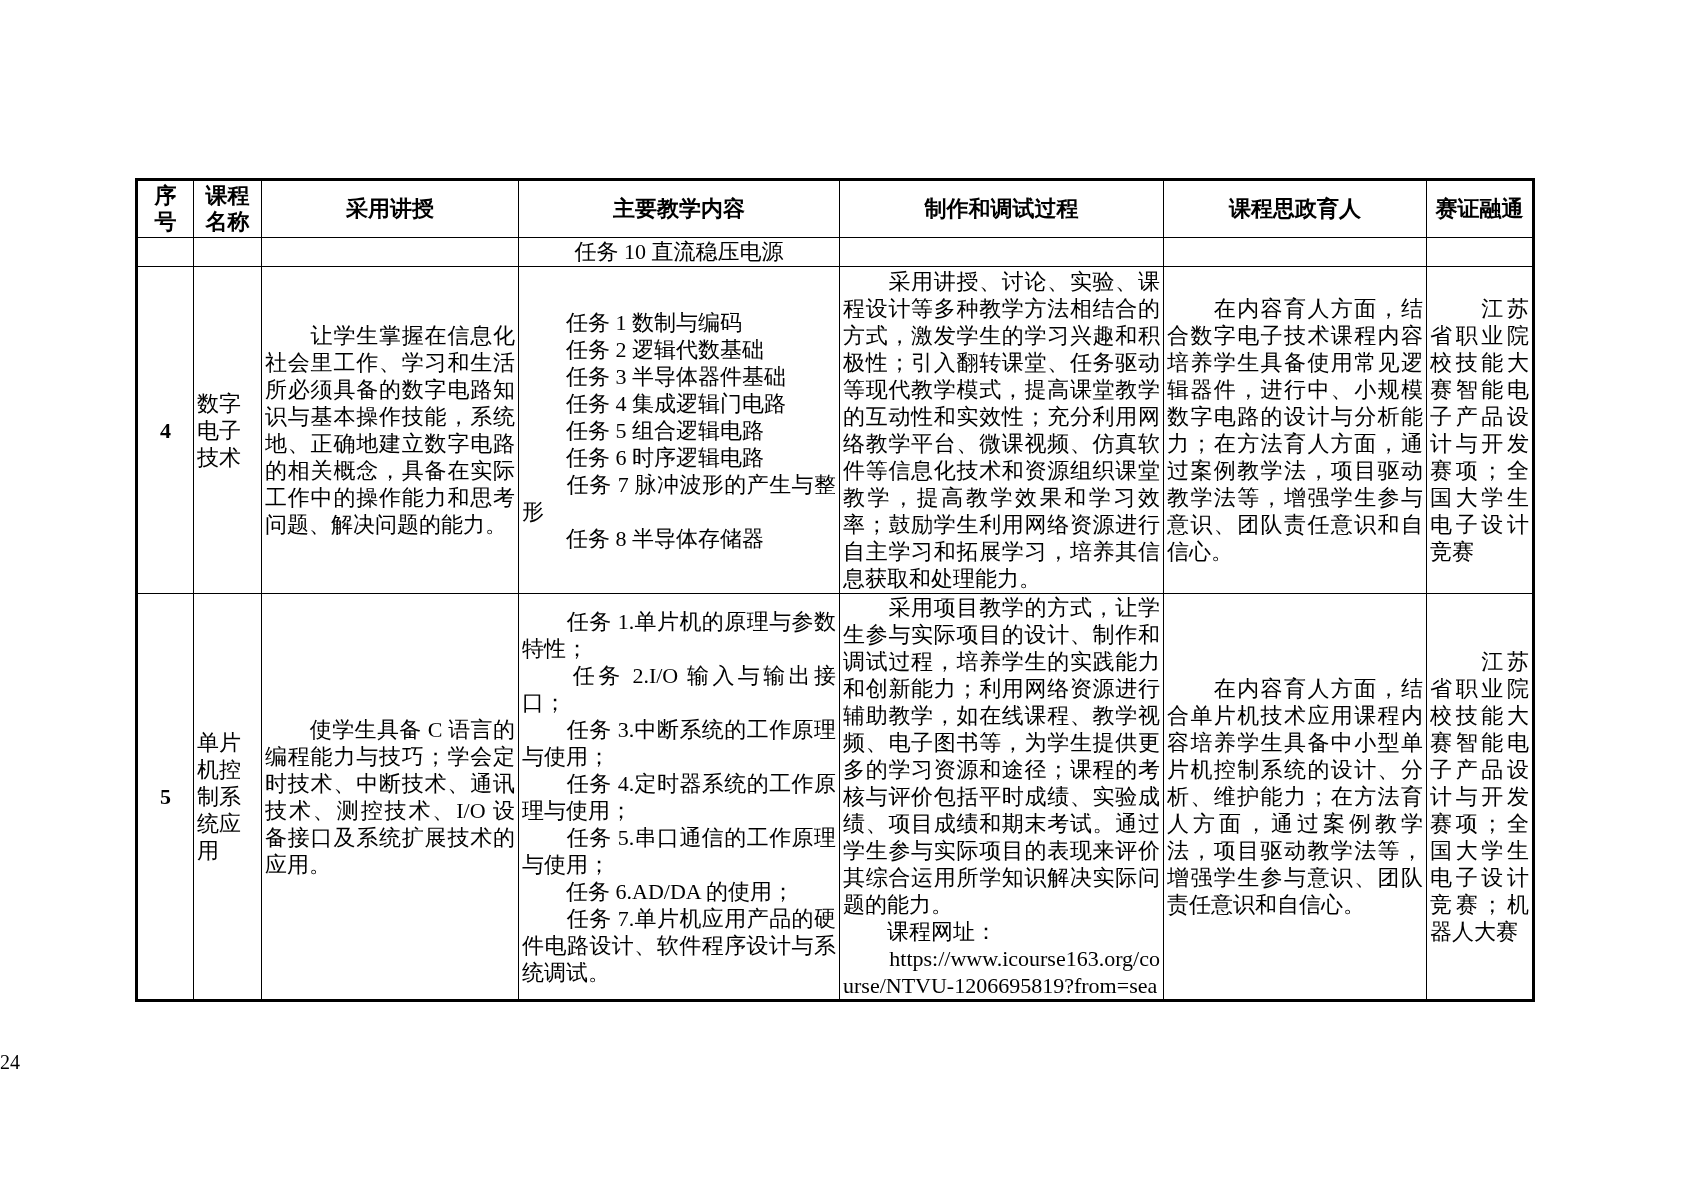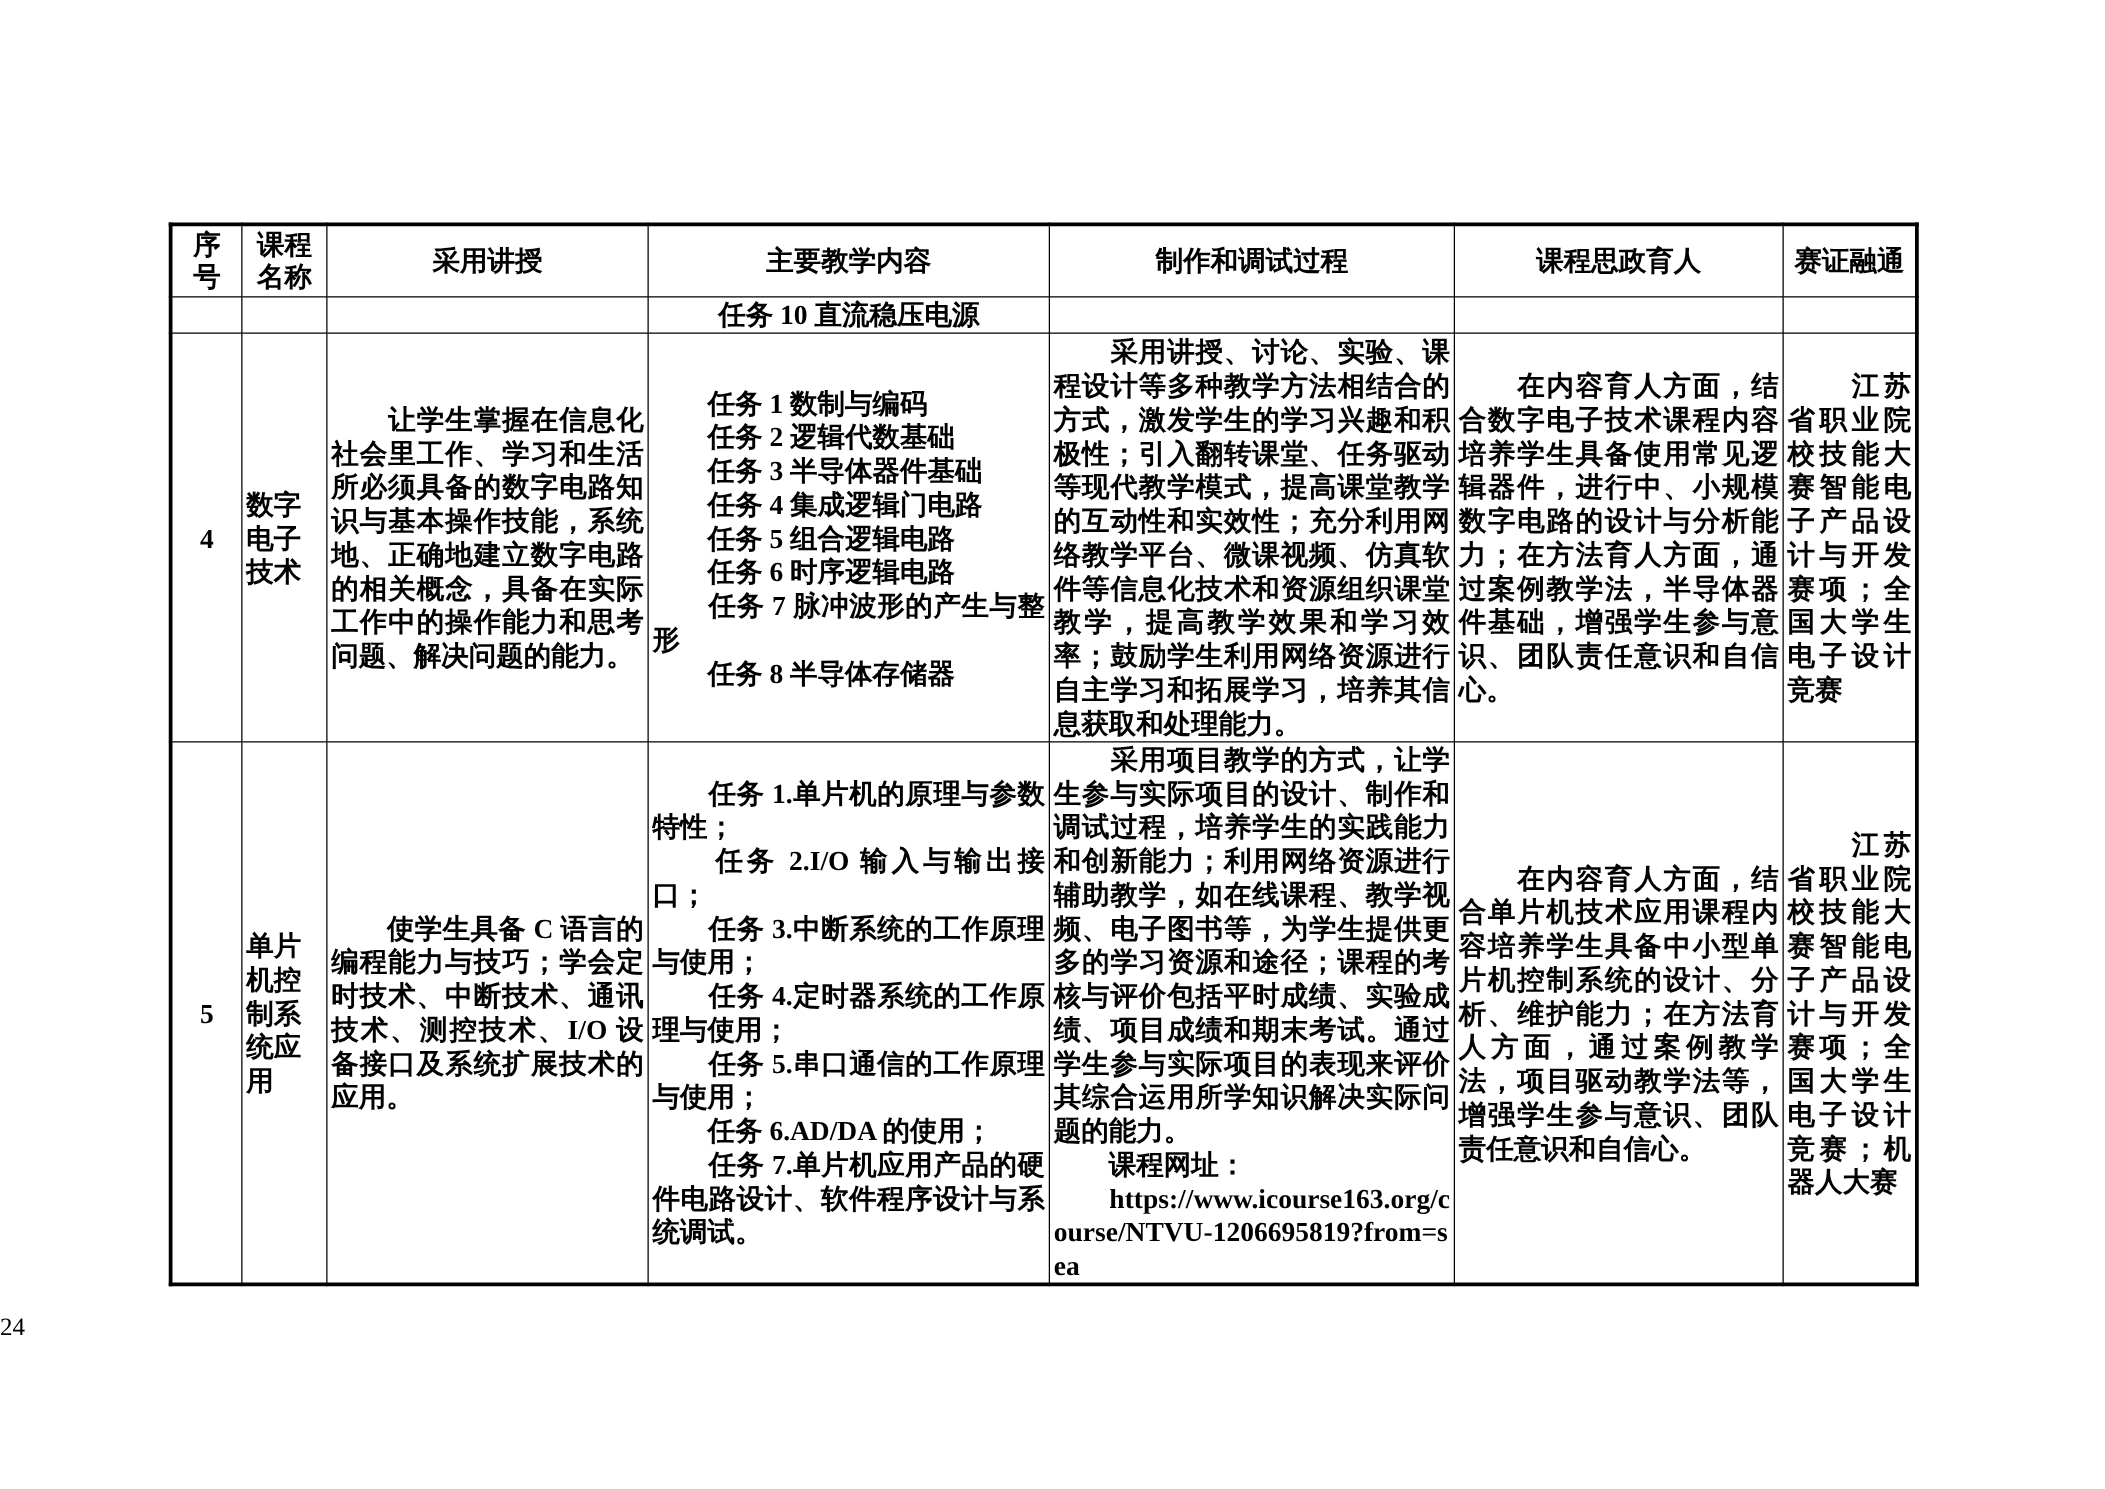--- a/index.html
+++ b/index.html
@@ -23,21 +23,20 @@
   }
   .course-table th, .course-table td {
     border: 1.5px solid #000000;
     vertical-align: middle;
     padding: 0 3px;
     font-size: 22px;
     line-height: 27px;
     white-space: pre-wrap;
     overflow: hidden;
     box-sizing: border-box;
-    font-weight: bold;
   }
   .course-table th {
     font-weight: bold;
     text-align: center;
     line-height: 26px;
     font-size: 22px;
     padding: 2px;
   }
   .header-row { height: 57px; }
   .carry-row td { height: 29px; text-align: center; line-height: 26px; }
@@ -103,21 +102,21 @@
       <td class="cell-goal">　　让学生掌握在信息化社会里工作、学习和生活所必须具备的数字电路知识与基本操作技能，系统地、正确地建立数字电路的相关概念，具备在实际工作中的操作能力和思考问题、解决问题的能力。</td>
       <td class="cell-content">　　任务 1 数制与编码
 　　任务 2 逻辑代数基础
 　　任务 3 半导体器件基础
 　　任务 4 集成逻辑门电路
 　　任务 5 组合逻辑电路
 　　任务 6 时序逻辑电路
 　　任务 7 脉冲波形的产生与整形
 　　任务 8 半导体存储器</td>
       <td class="cell-req">　　采用讲授、讨论、实验、课程设计等多种教学方法相结合的方式，激发学生的学习兴趣和积极性；引入翻转课堂、任务驱动等现代教学模式，提高课堂教学的互动性和实效性；充分利用网络教学平台、微课视频、仿真软件等信息化技术和资源组织课堂教学，提高教学效果和学习效率；鼓励学生利用网络资源进行自主学习和拓展学习，培养其信息获取和处理能力。</td>
-      <td class="cell-ideology">　　在内容育人方面，结合数字电子技术课程内容培养学生具备使用常见逻辑器件，进行中、小规模数字电路的设计与分析能力；在方法育人方面，通过案例教学法，半导体器件基础，增强学生参与意识、团队责任意识和自信心。</td>
+      <td class="cell-ideology">　　在内容育人方面，结合数字电子技术课程内容培养学生具备使用常见逻辑器件，进行中、小规模数字电路的设计与分析能力；在方法育人方面，通过案例教学法，项目驱动教学法等，增强学生参与意识、团队责任意识和自信心。</td>
       <td class="cell-comp">　　江苏省职业院校技能大赛智能电子产品设计与开发赛项；全国大学生电子设计竞赛</td>
     </tr>
     <tr class="row-5">
       <td class="cell-no">5</td>
       <td class="cell-name">单片
 机控
 制系
 统应
 用</td>
       <td class="cell-goal">　　使学生具备 C 语言的编程能力与技巧；学会定时技术、中断技术、通讯技术、测控技术、I/O 设备接口及系统扩展技术的应用。</td>

